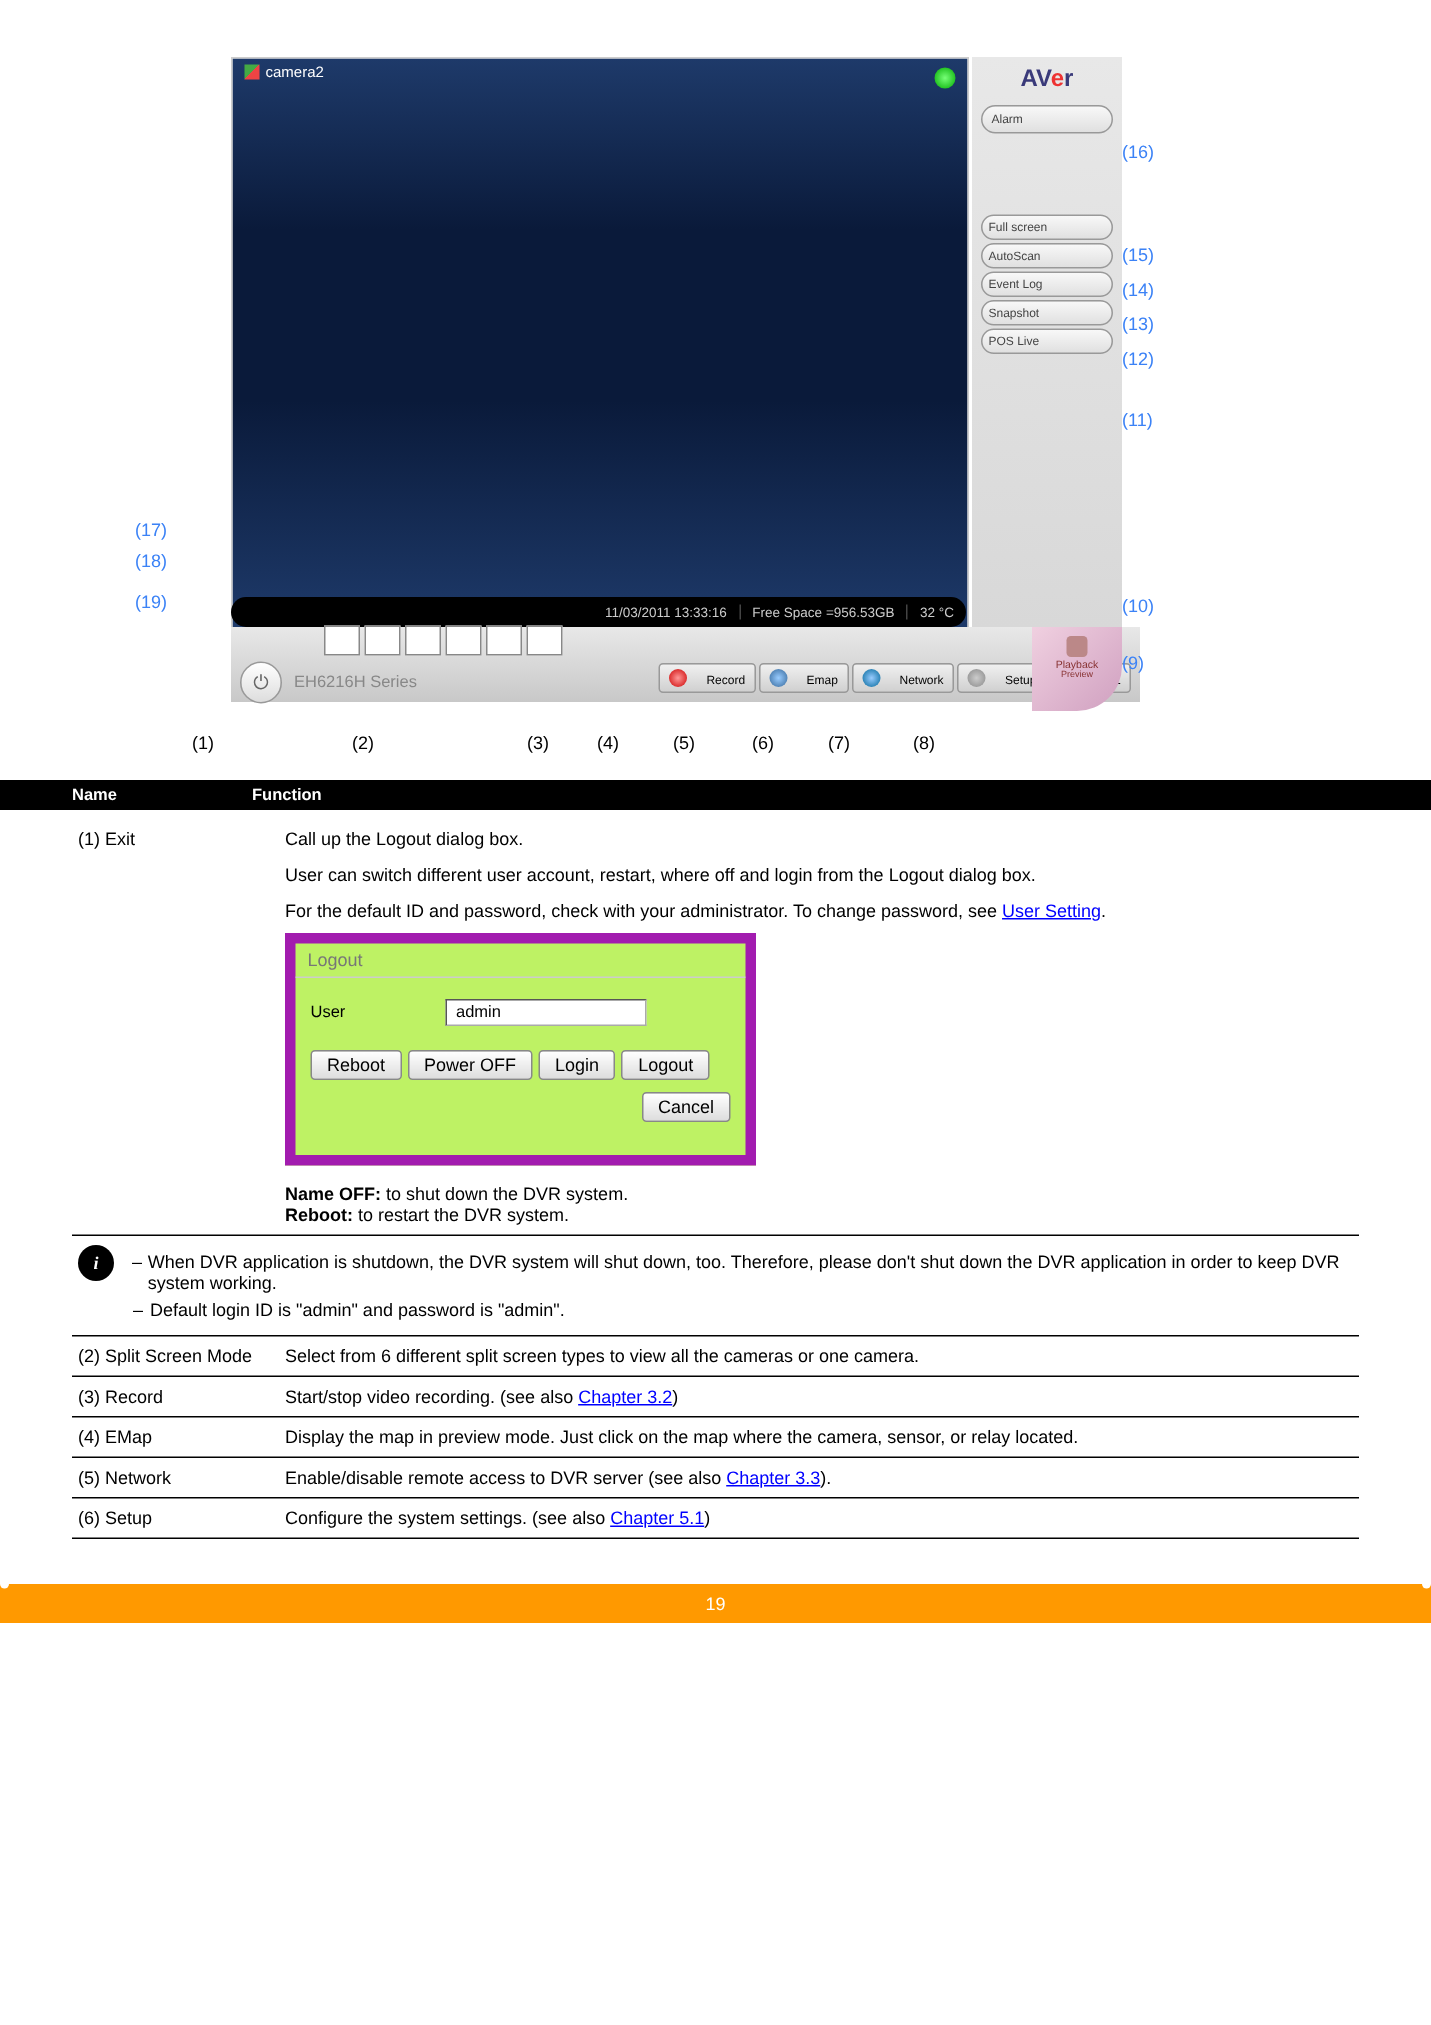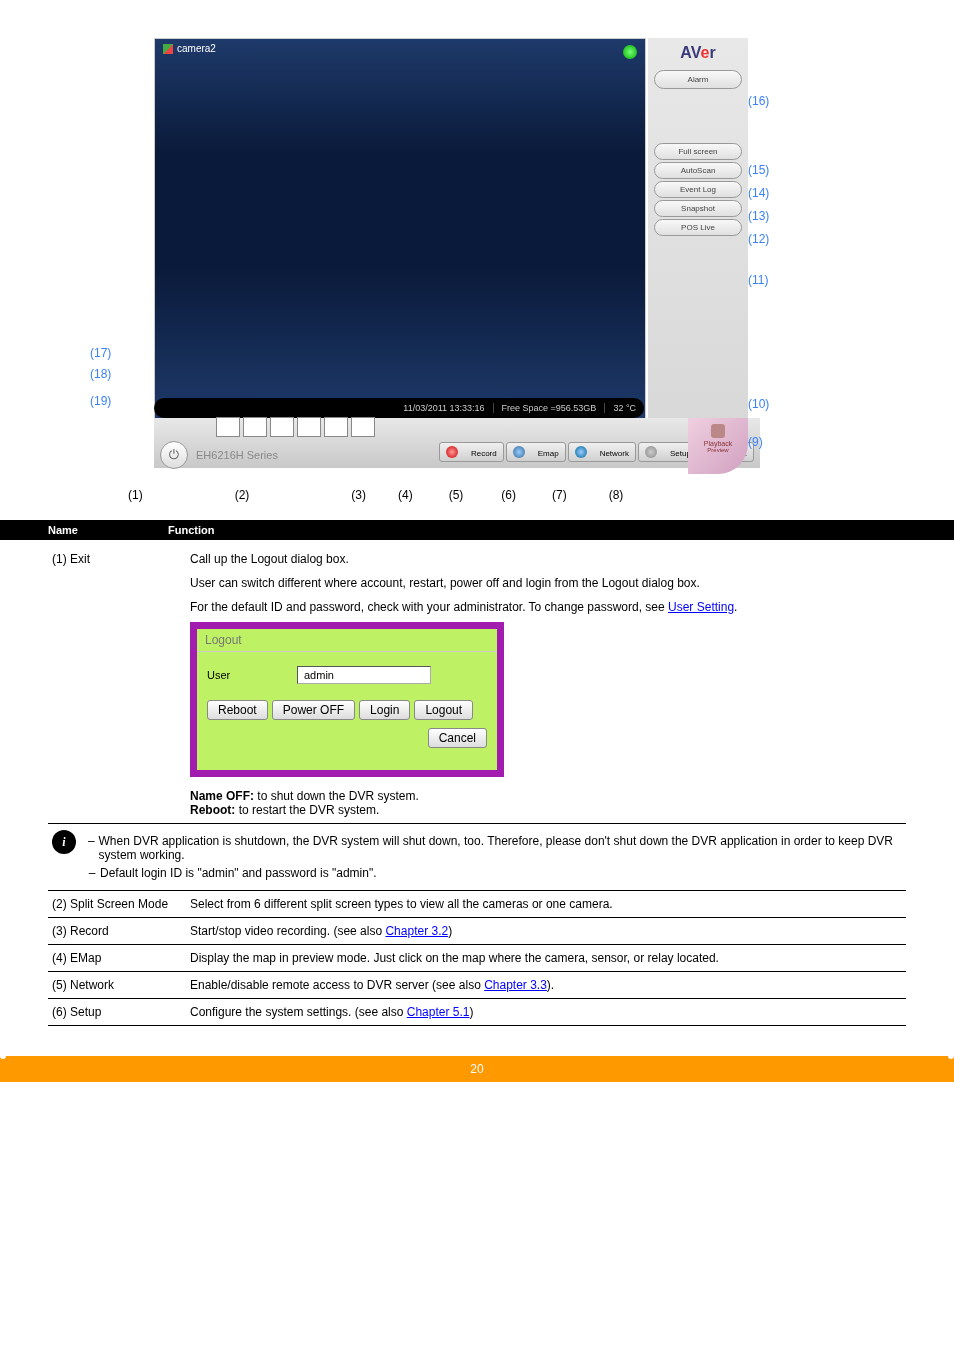--- a/index.html
+++ b/index.html
@@ -6,21 +6,21 @@
 .page{padding:0 48px;position:relative}
 .screenshot-area{position:relative;width:100%;height:480px}
 .main-shot{position:absolute;left:106px;top:38px;width:490px;height:380px;border:1px solid #ccc;background:linear-gradient(180deg,#1e3a6a 0%,#0a1a3a 30%,#0a1a3a 60%,#1e3a6a 100%);overflow:hidden}
 .cam-label{position:absolute;top:2px;left:2px;color:#fff;font-size:10px;padding:2px 6px}
 .cam-icon{display:inline-block;width:10px;height:10px;background:linear-gradient(135deg,#4a4 50%,#e44 50%);margin-right:4px;vertical-align:middle}
 .green-dot{position:absolute;top:6px;right:8px;width:14px;height:14px;background:radial-gradient(#7f7,#0a0);border-radius:50%}
 .right-panel{position:absolute;left:600px;top:38px;width:100px;height:380px;background:linear-gradient(180deg,#e8e8e8,#d8d8d8)}
 .logo{text-align:center;padding:6px 0}
 .logo-text{font-weight:bold;font-size:16px;color:#3a3a7a}
 .logo-text .e{color:#e33}
-.side-btn{margin:2px 6px;padding:3px 4px;background:linear-gradient(180deg,#f8f8f8,#e0e0e0);border:1px solid #999;border-radius:10px;font-size:8px;text-align:center;color:#444}
+.side-btn{margin:2px 6px;padding:3px 4px;background:linear-gradient(180deg,#f8f8f8,#e0e0e0);border:1px solid #999;border-radius:10px;font-size:8px;text-align:left;color:#444}
 .side-btn.alarm{border-radius:12px;padding:4px 6px}
 .btn-gap{height:50px}
 .status-bar{position:absolute;left:106px;top:398px;width:490px;height:20px;background:#000000;border-radius:10px;display:flex;align-items:center;color:#ccc;font-size:9px}
 .status-seg{padding:0 8px;border-right:1px solid #444}
 .bottom-bar{position:absolute;left:106px;top:418px;width:594px;height:50px;background:linear-gradient(180deg,#e8e8e8,#c8c8c8);display:flex;align-items:center;padding:0 6px}
 .pwr{width:26px;height:26px;border:1px solid #999;border-radius:50%;background:linear-gradient(180deg,#fff,#ddd);text-align:center;line-height:26px;margin-right:8px;font-size:13px;color:#666}
 .model{font-size:11px;color:#888;margin-right:20px}
 .split-icons{display:flex;gap:3px;margin-left:10px}
 .split-ico{width:22px;height:18px;border:1px solid #888;background:#fff}
 .func-btns{display:flex;gap:2px;margin-left:40px}
@@ -174,21 +174,21 @@
     <span class="hdr-name">Name</span>
     <span class="hdr-func">Function</span>
   </div>
 
   <table class="desc">
     <tbody>
         <tr>
       <td>(1) Exit</td>
       <td>
         <div>Call up the Logout dialog box.</div>
-        <div style="margin-top:10px">User can switch different where account, restart, power off and login from the Logout dialog box.</div>
+        <div style="margin-top:10px">User can switch different user account, restart, where off and login from the Logout dialog box.</div>
         <div style="margin-top:10px"><span>For the default ID and password, check with your administrator. To change password, see </span><a class="link">User Setting</a><span>.</span></div>
 
         <div class="dlg">
           <div class="dlg-title">Logout</div>
           <div class="dlg-body">
             <div class="dlg-row">
               <label>User</label>
               <span class="val">admin</span>
             </div>
             <div class="dlg-btns">
@@ -243,14 +243,14 @@
     <tr>
       <td>(6) Setup</td>
       <td><span>Configure the system settings. (see also </span><a class="link">Chapter 5.1</a><span>)</span></td>
     </tr>
   </tbody>
     </table>
 
 </div>
 
 <div class="footer">
-  <span>20</span>
+  <span>19</span>
 </div>
 
 </body></html>

